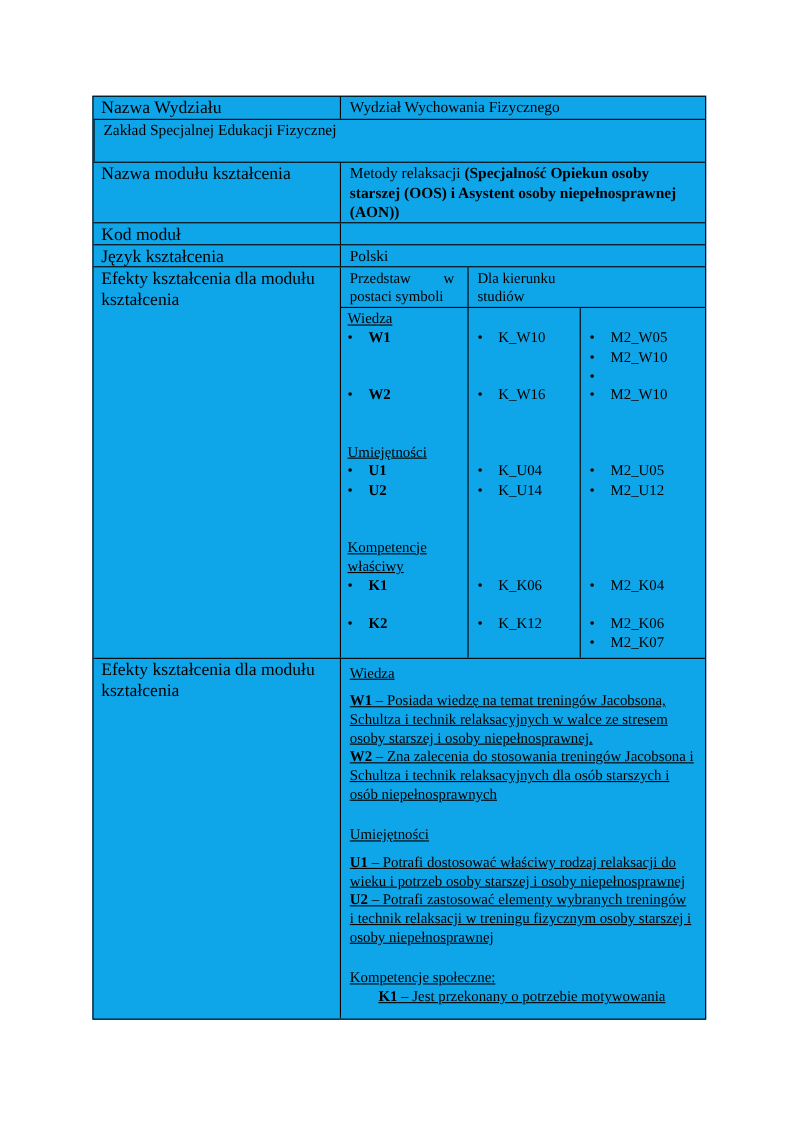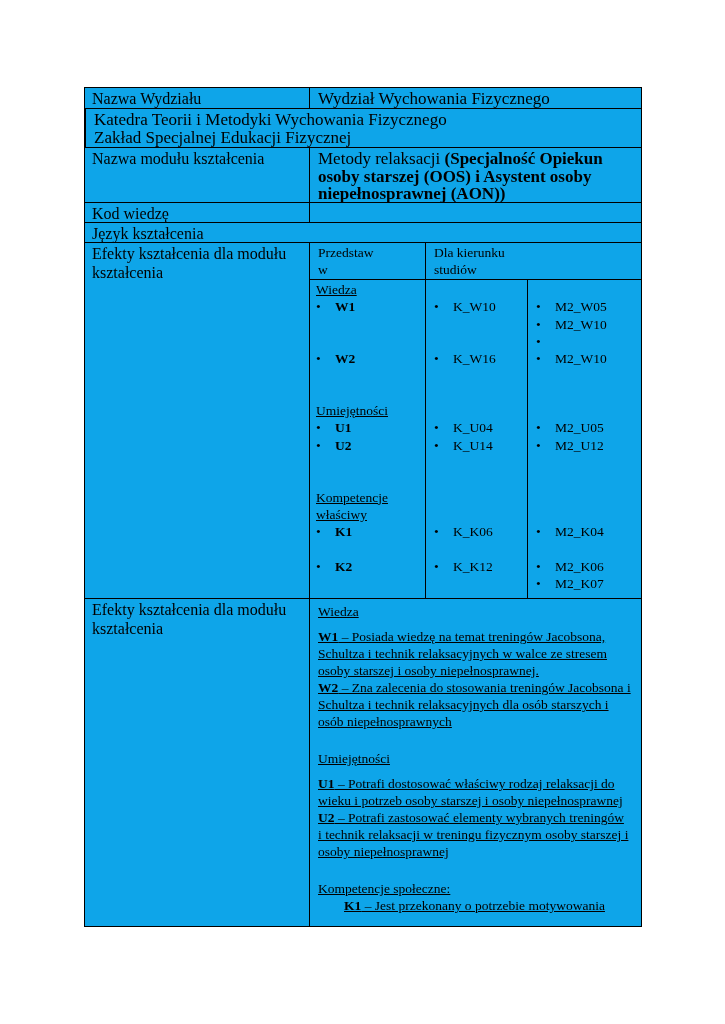--- a/index.html
+++ b/index.html
@@ -23,36 +23,36 @@
   .r6 { height: 356px; }
   .r7 { height: 327px; }
   .cell-label {
     flex: 0 0 224px; width: 224px;
     padding: 1px 4px 0 7px;
     font-size: 16px; line-height: 19px;
   }
   .cell-value {
     flex: 1 1 auto; border-left: 1px solid #000;
     padding: 2px 6px 0 8px;
-    font-size: 17px; line-height: 17.5px;
+    font-size: 14px; line-height: 17.5px;
     overflow: hidden;
   }
   .b { font-weight: bold; }
   .u { text-decoration: underline; }
   
   .matrix { flex: 1 1 auto; border-left: 1px solid #000; display: flex; flex-direction: column; }
   .matrix-header { display: flex; height: 37px; border-bottom: 1px solid #000; }
   .matrix-body { display: flex; flex: 1 1 auto; }
   .m-col { overflow: hidden; }
   .m-col-1 { flex: 0 0 115px; width: 115px; }
   .m-col-2 { flex: 0 0 102px; width: 102px; border-left: 1px solid #000; }
   .m-col-3 { flex: 1 1 auto; border-left: 1px solid #000; }
   .hdr { padding: 1px 6px 0 8px; font-size: 13.5px; line-height: 17px; }
   .m-col-1.hdr { padding-right: 12px; }
-  .hdr-just { display: flex; justify-content: space-between; flex-direction: column; }
+  .hdr-just { display: flex; justify-content: space-between; }
   .mbody { padding-top: 2px; font-size: 13.5px; }
   .m-line { height: 17.3px; padding-left: 6px; white-space: nowrap; }
   .m-col-2 .m-line, .m-col-3 .m-line { padding-left: 8px; }
   .m-line .bullet { display: inline-block; width: 19px; }
   
   .cell-effects {
     flex: 1 1 auto; border-left: 1px solid #000;
     padding: 4px 10px 2px 8px;
     font-size: 13.5px; line-height: 17px;
     overflow: hidden;
@@ -70,39 +70,41 @@
 
   <div class="t-row r1">
     <div class="cell-label">Nazwa Wydziału</div>
     <div class="cell-value">
       <span>Wydział Wychowania Fizycznego</span>
     </div>
   </div>
 
   <div class="t-row r2">
     <div class="cell-value">
-      <div>Katedra Teorii i Metodyki Wychowania Fizycznego</div>
       <div>Zakład Specjalnej Edukacji Fizycznej</div>
     </div>
   </div>
 
   <div class="t-row r3">
     <div class="cell-label">Nazwa modułu kształcenia</div>
     <div class="cell-value">
       <span>Metody relaksacji </span><span class="b">(Specjalność Opiekun osoby starszej (OOS) i Asystent osoby niepełnosprawnej (AON))</span>
     </div>
   </div>
 
   <div class="t-row r4">
-    <div class="cell-label">Kod wiedzę</div>
+    <div class="cell-label">Kod moduł</div>
     <div class="cell-value"></div>
   </div>
 
   <div class="t-row r5">
     <div class="cell-label">Język kształcenia</div>
+    <div class="cell-value">
+      <span>Polski</span>
+    </div>
   </div>
 
   <div class="t-row r6">
     <div class="cell-label">Efekty kształcenia dla modułu kształcenia</div>
     <div class="matrix">
       <div class="matrix-header">
         <div class="m-col m-col-1 hdr">
           <div class="hdr-just">
             <span>Przedstaw</span>
             <span>w</span>

